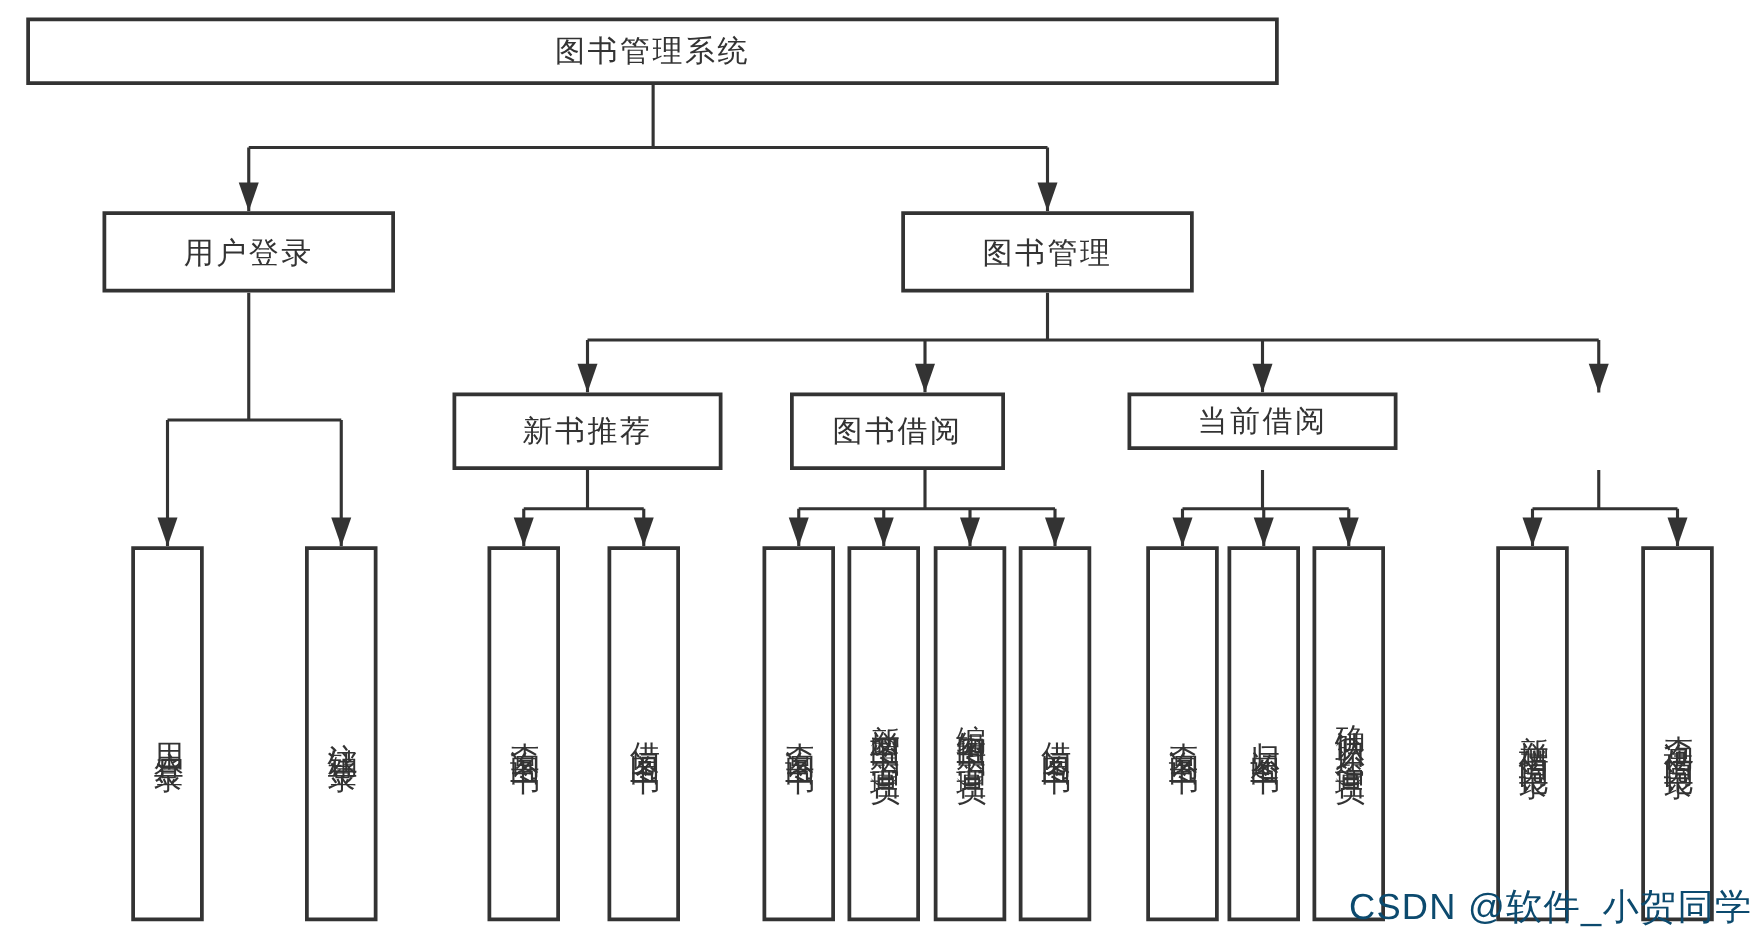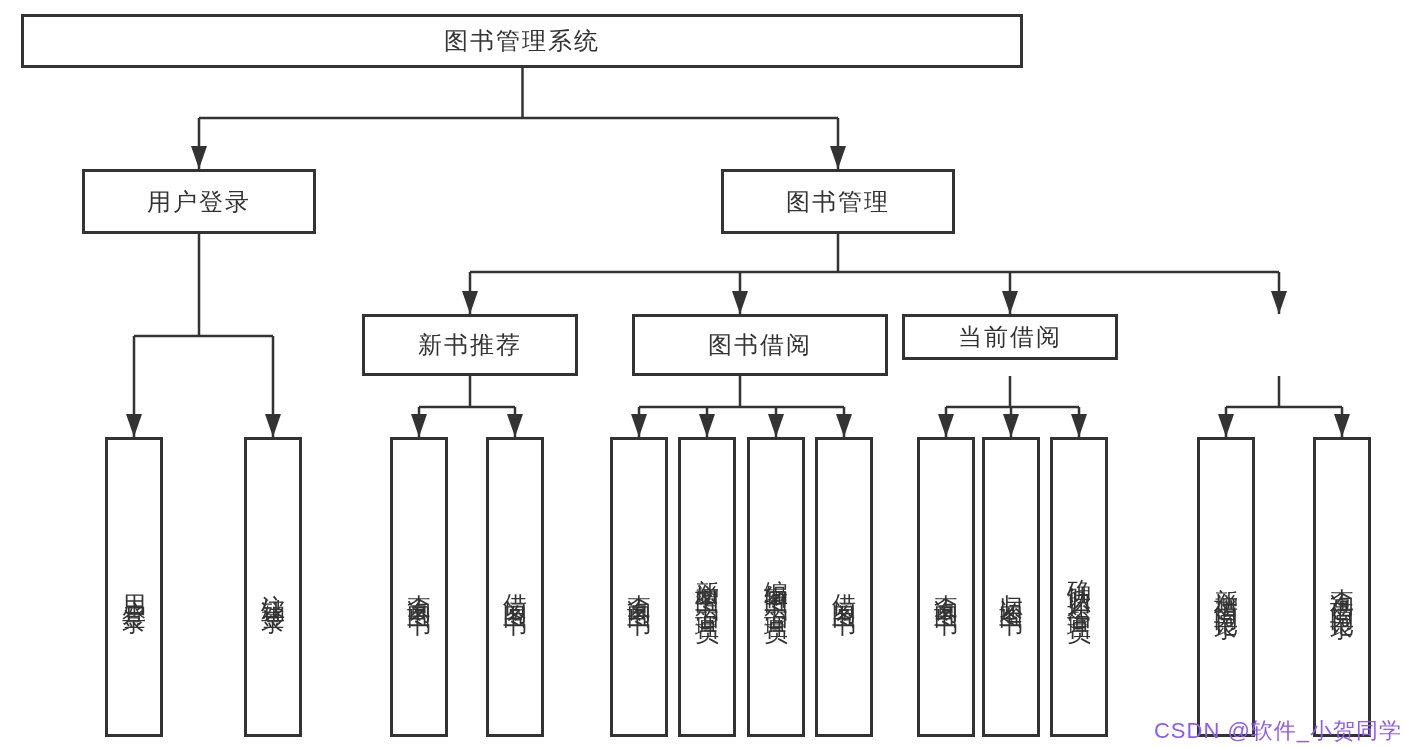--- a/index.html
+++ b/index.html
@@ -42,22 +42,22 @@
     text-orientation: mixed;
     font-size: 24px;
     letter-spacing: 6px;
     line-height: 1;
     white-space: nowrap;
   }
   .watermark {
     position: absolute;
     right: 3px;
     bottom: 1px;
-    font-size: 22px;
-    color: #8b5cf6;
+    font-size: 29px;
+    color: #0c4a6e;
     letter-spacing: 1px;
     white-space: nowrap;
     z-index: 5;
   }
 </style>
 </head>
 <body>
 
 <div class="stage">
 
@@ -97,21 +97,21 @@
   <div class="node h" style="left:82px; top:169px; width:234px; height:65px;">
     <span class="label">用户登录</span>
   </div>
   <div class="node h" style="left:721px; top:169px; width:234px; height:65px;">
     <span class="label">图书管理</span>
   </div>
 
   <div class="node h" style="left:362px; top:314px; width:216px; height:62px;">
     <span class="label">新书推荐</span>
   </div>
-  <div class="node h" style="left:632px; top:314px; width:256px; height:62px;">
+  <div class="node h" style="left:632px; top:314px; width:172px; height:62px;">
     <span class="label">图书借阅</span>
   </div>
   <div class="node h" style="left:902px; top:314px; width:216px; height:46px;">
     <span class="label">当前借阅</span>
   </div>
 
   <div class="node v" style="left:105px; top:437px; width:58px; height:300px;">
     <span class="label">用户登录</span>
   </div>
   <div class="node v" style="left:244px; top:437px; width:58px; height:300px;">

